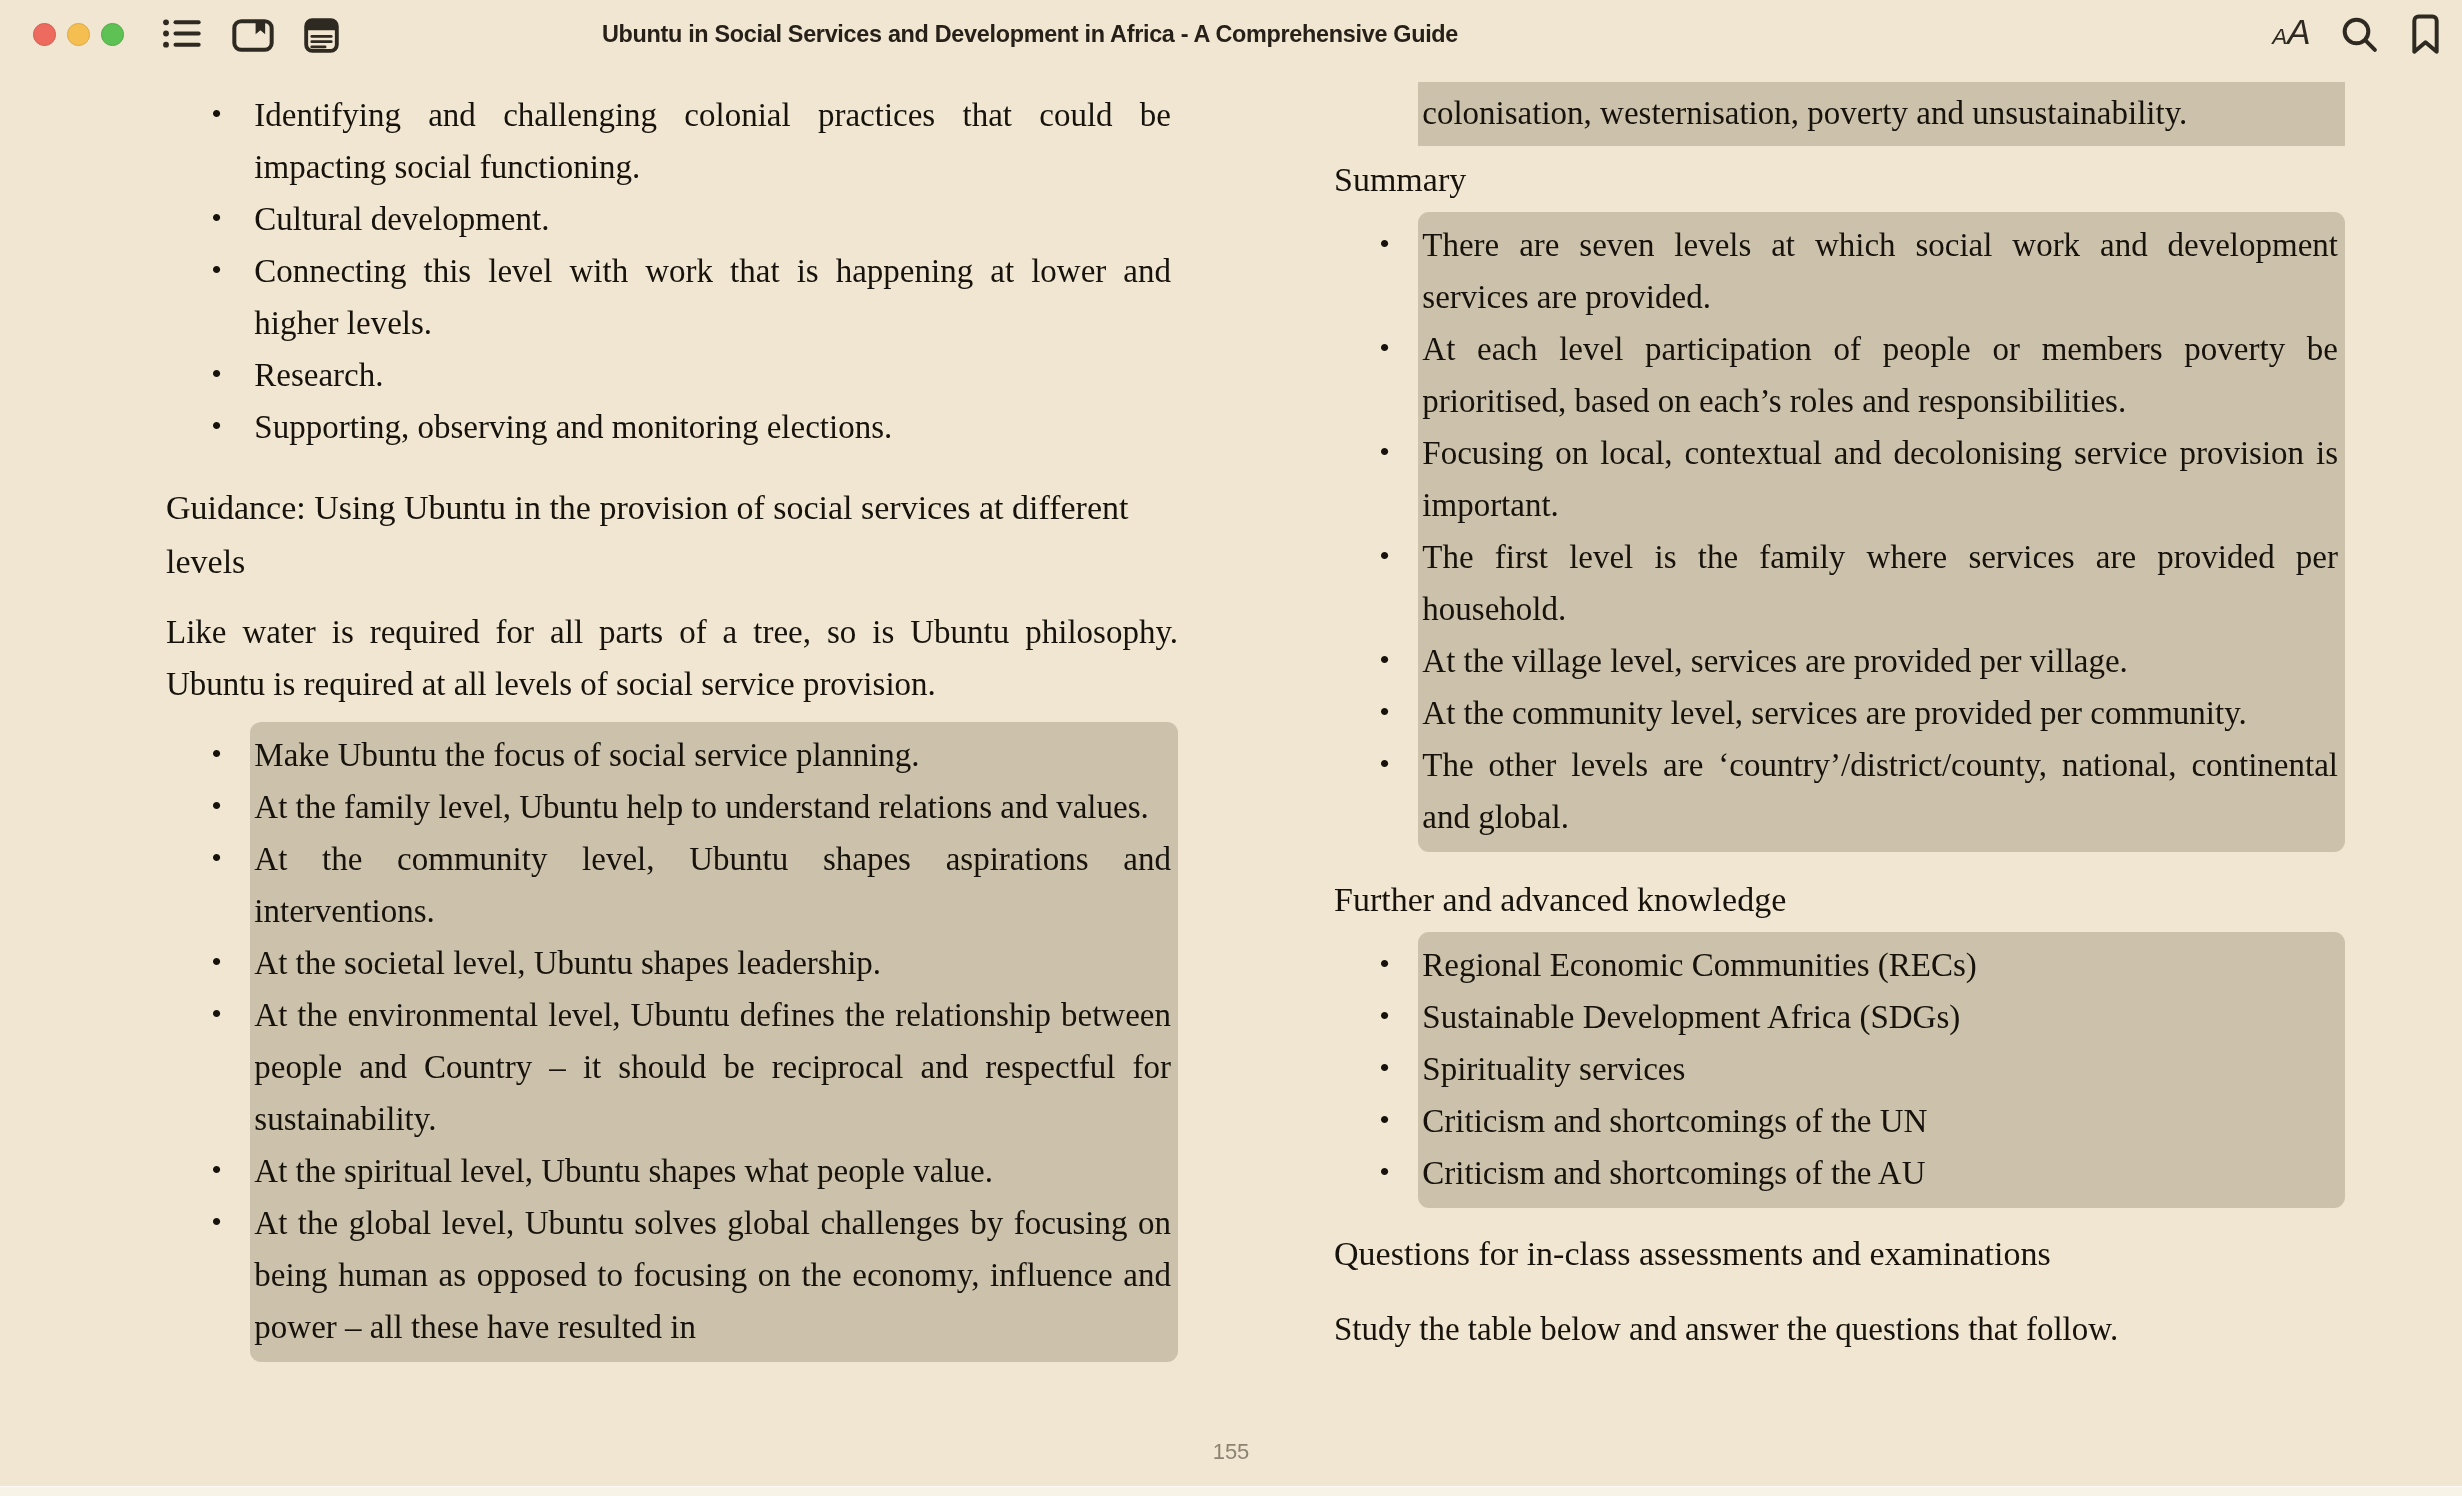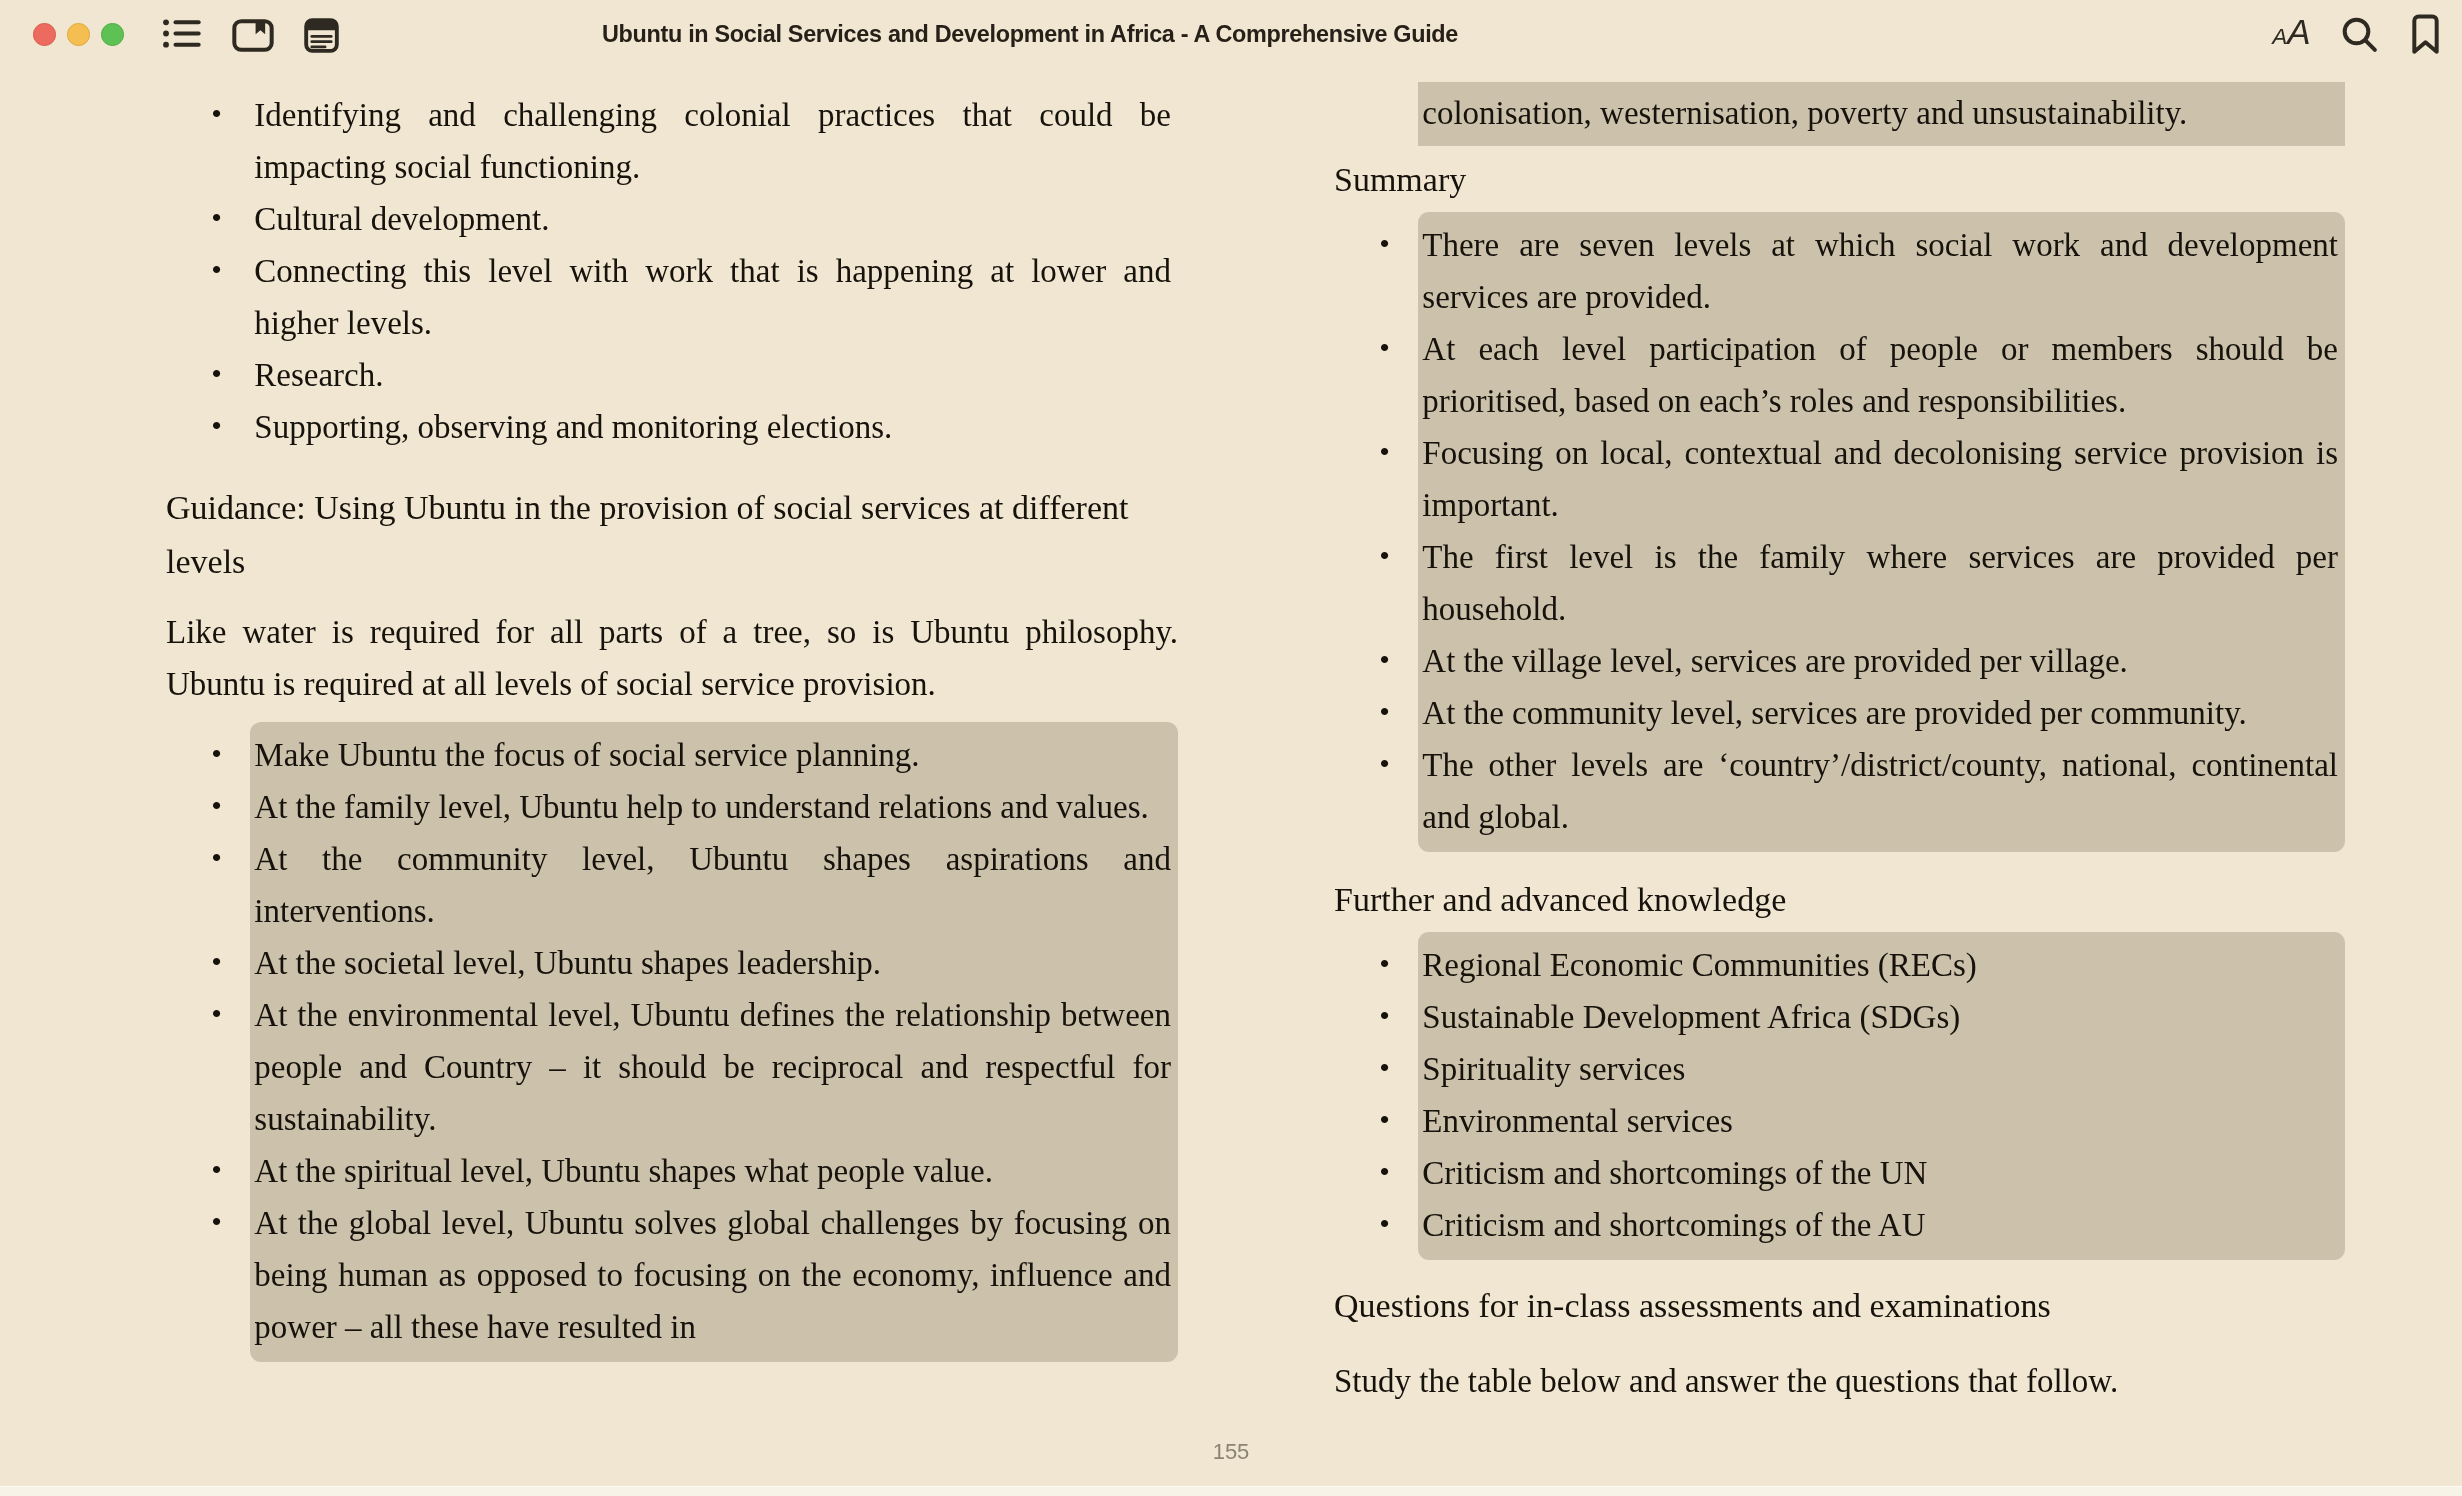--- a/index.html
+++ b/index.html
@@ -183,35 +183,34 @@
     </ul>
 </div>
 
 <div class="col col-right">
   <div class="hl-line">colonisation, westernisation, poverty and unsustainability.</div>
 
   <h2>Summary</h2>
 
   <ul class="blist hl">
       <li>There are seven levels at which social work and develop­ment services are provided.</li>
-      <li>At each level participation of people or members should be prioritised, based on each’s roles and responsibilities.</li>
+      <li>At each level participation of people or members poverty be prioritised, based on each’s roles and responsibilities.</li>
       <li>Focusing on local, contextual and decolonising service provision is important.</li>
       <li>The first level is the family where services are provided per household.</li>
       <li>At the village level, services are provided per village.</li>
       <li>At the community level, services are provided per commu­nity.</li>
       <li>The other levels are ‘country’/district/county, national, continental and global.</li>
     </ul>
 
   <h2 class="further">Further and advanced knowledge</h2>
 
   <ul class="blist hl">
       <li>Regional Economic Communities (RECs)</li>
       <li>Sustainable Development Africa (SDGs)</li>
       <li>Spirituality services</li>
-      <li>Environmental services</li>
       <li>Criticism and shortcomings of the UN</li>
       <li>Criticism and shortcomings of the AU</li>
     </ul>
 
   <h2 class="questions">Questions for in-class assessments and examinations</h2>
 
   <p class="closing">Study the table below and answer the questions that follow.</p>
 </div>
 
 <div class="page-number">155</div>

